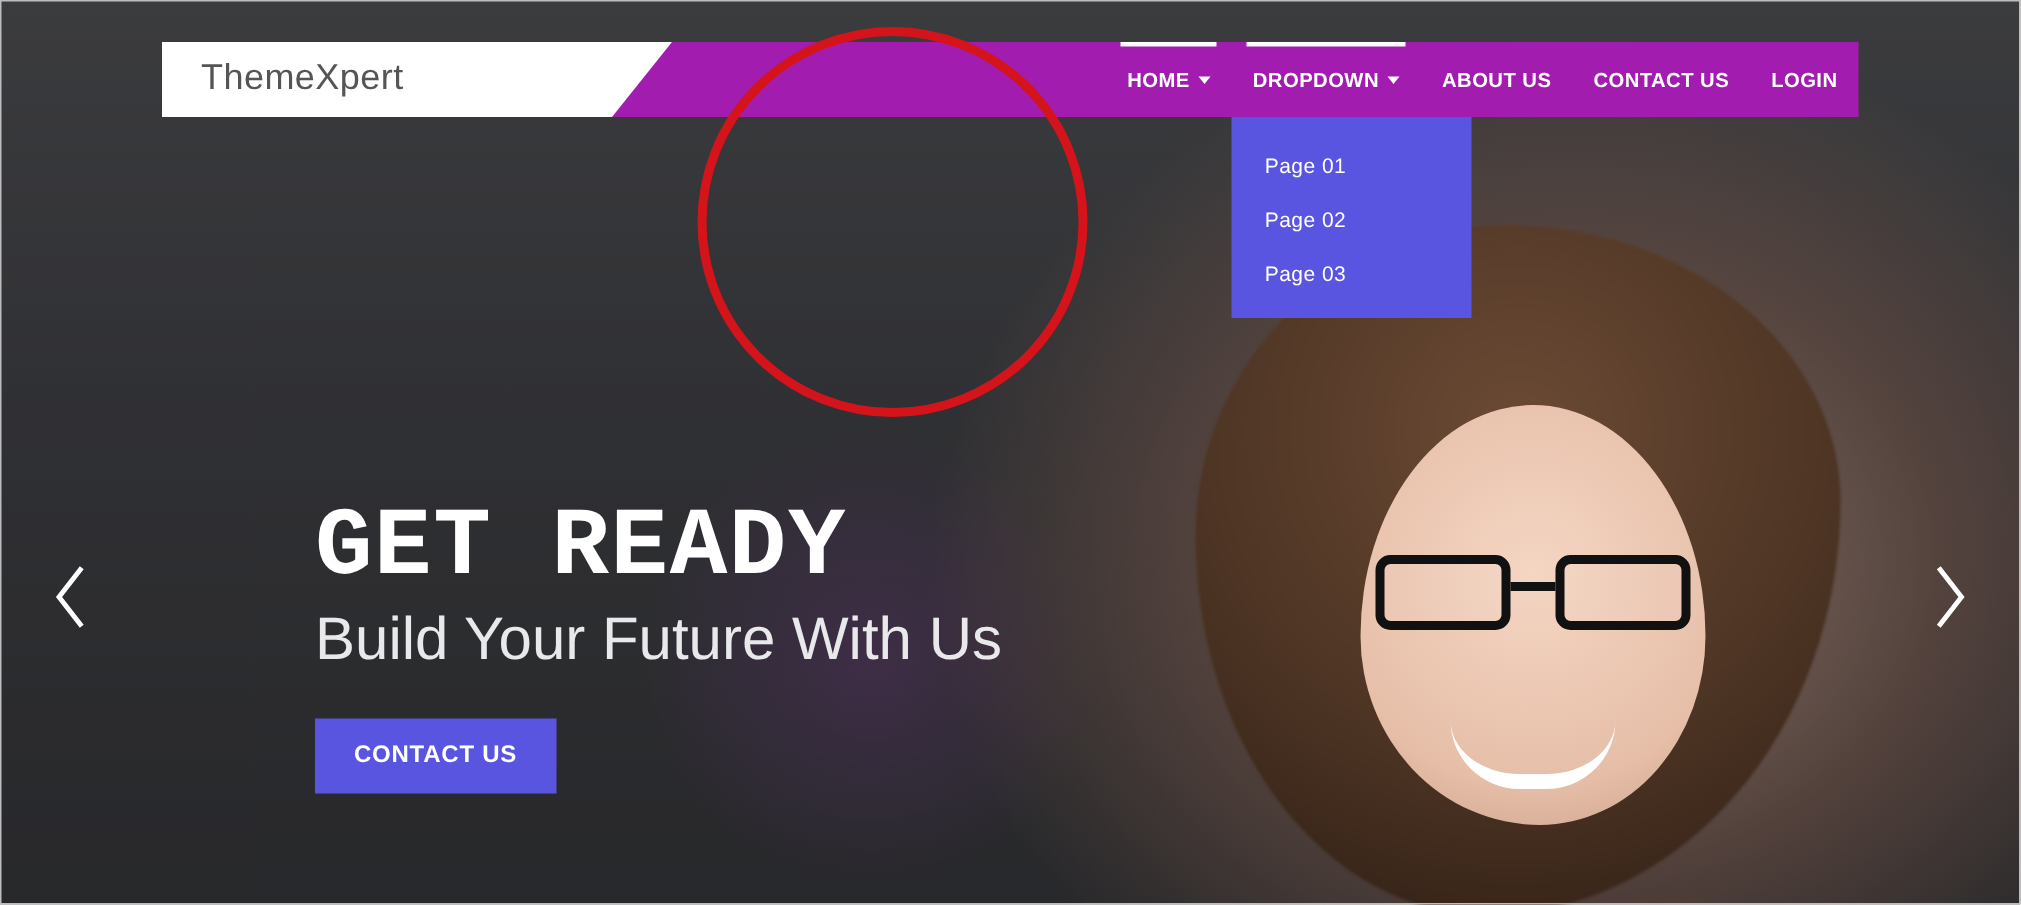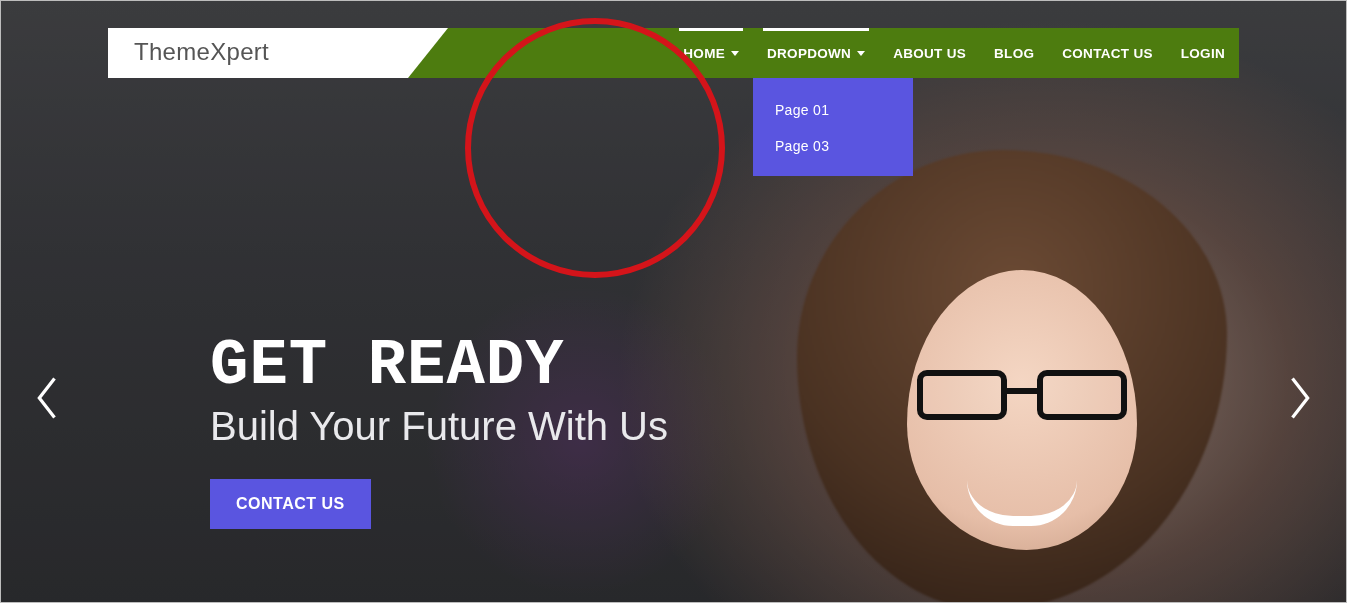--- a/index.html
+++ b/index.html
@@ -46,21 +46,21 @@
   .lens.right { right:0; top:0; }
   .bridge { position:absolute; left:90px; top:18px; width:30px; height:6px; background:#111; }
   .smile {
     position:absolute; left:210px; top:330px; width:110px; height:46px;
     border-bottom: 10px solid #fff; border-radius: 0 0 60px 60px;
   }
 
   
   .topbar {
     position:absolute; left:108px; top:28px; right:108px; height:50px;
-    background:#4d7c0f; display:flex; align-items:stretch;
+    background:#a21caf; display:flex; align-items:stretch;
   }
   .brand-wrap {
     position:relative; width:300px; height:50px; background:#fff;
   }
   .brand-wrap::after{
     content:""; position:absolute; top:0; right:-40px; width:0; height:0;
     border-top:50px solid #fff; border-right:40px solid transparent;
   }
   .brand {
     position:absolute; left:26px; top:10px; font-size:24px; color:#555; letter-spacing:0.3px;
@@ -147,30 +147,30 @@
 
       <div class="nav-item active">
         <span>DROPDOWN</span>
         <span class="caret"></span>
 
         <div class="dropdown-menu">
           <div class="item">
             <span>Page 01</span>
           </div>
           <div class="item">
+            <span>Page 02</span>
+          </div>
+          <div class="item">
             <span>Page 03</span>
           </div>
         </div>
       </div>
 
       <div class="nav-item">
         <span>ABOUT US</span>
-      </div>
-      <div class="nav-item">
-        <span>BLOG</span>
       </div>
       <div class="nav-item">
         <span>CONTACT US</span>
       </div>
       <div class="nav-item">
         <span>LOGIN</span>
       </div>
 
     </div>
   </div>

